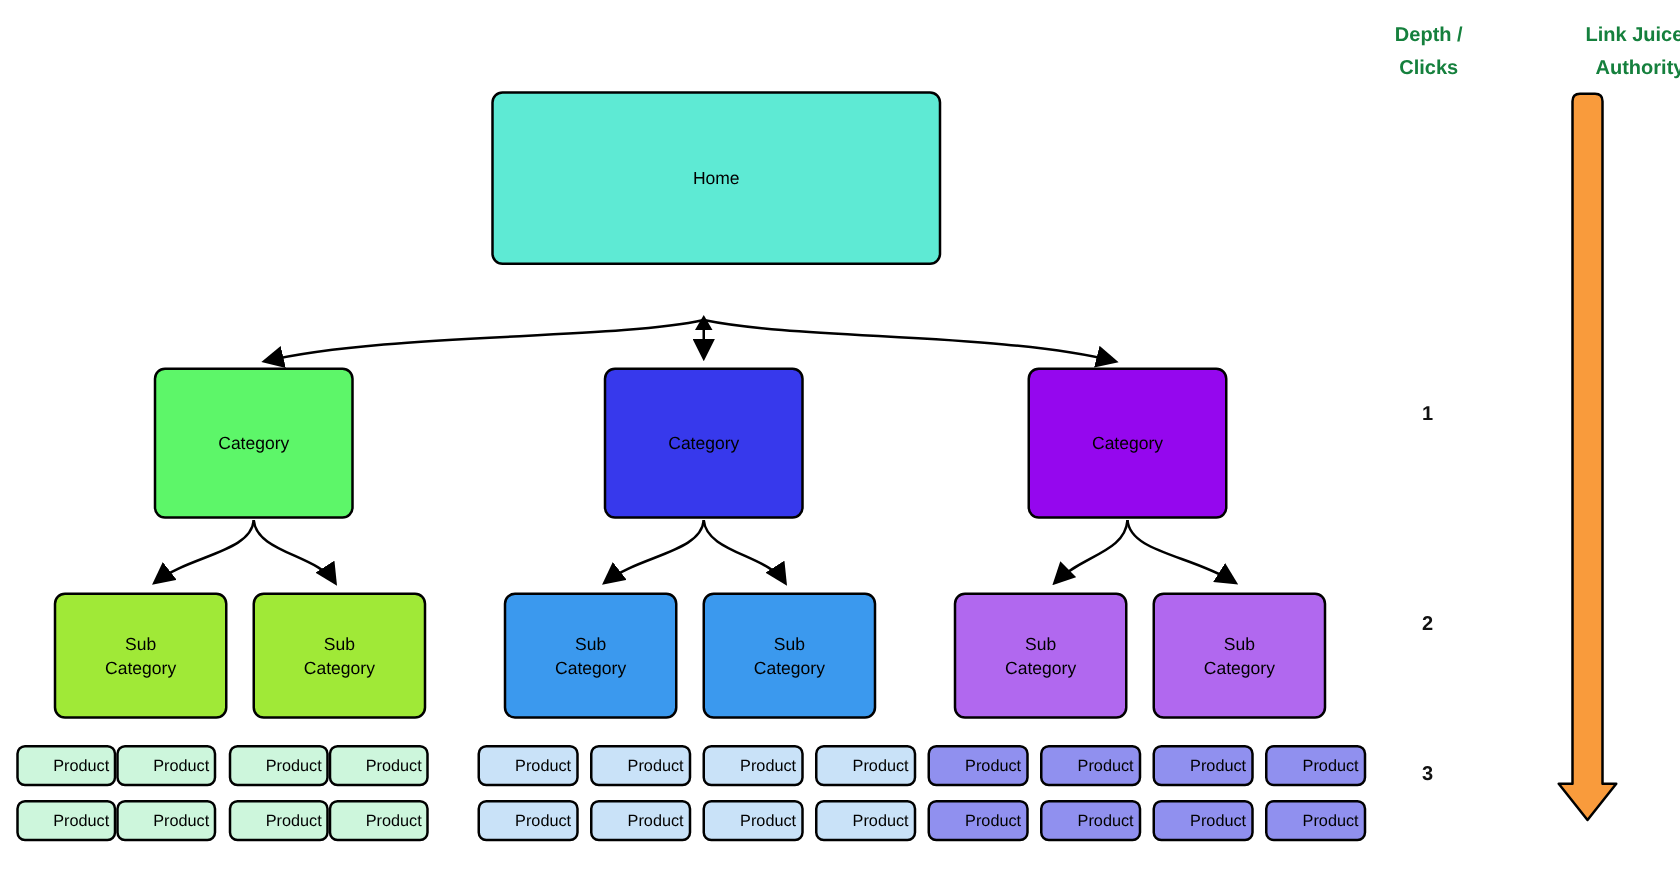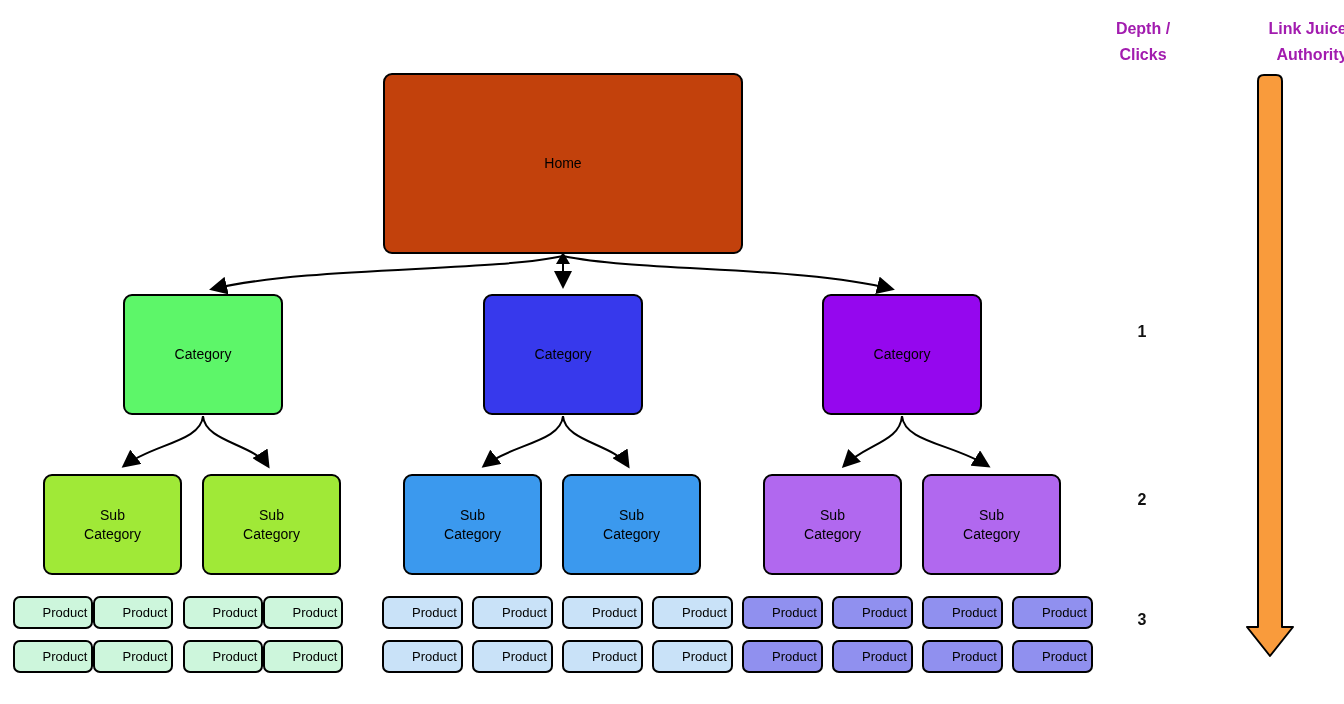--- a/index.html
+++ b/index.html
@@ -8,21 +8,21 @@
   .box{
     position:absolute;box-sizing:border-box;
     border:2px solid #000;border-radius:9px;
     display:flex;align-items:center;justify-content:center;
     text-align:center;color:#000;font-size:14px;line-height:19px;
     white-space:pre-line;
   }
   .product{font-size:13px;border-radius:7px;padding-left:24px;}
   .legend-header{
     position:absolute;font-weight:bold;font-size:16px;line-height:26px;
-    text-align:center;color:#a21caf;white-space:pre-line;
+    text-align:center;color:#15803d;white-space:pre-line;
   }
   .depth-num{
     position:absolute;font-weight:bold;font-size:16px;line-height:20px;
     text-align:center;color:#111;width:40px;
   }
 </style>
 </head>
 <body>
 
 <div class="canvas">
@@ -45,21 +45,21 @@
       <path d="M563,416 C565,442 614,444 628,466" marker-end="url(#ah)"></path>
       <path d="M902,416 C900,442 866,444 844,466" marker-end="url(#ah)"></path>
       <path d="M902,416 C904,442 953,444 988,466" marker-end="url(#ah)"></path>
     </g>
 
     <polygon points="556,264 563,252 570,264" fill="#000"></polygon>
 
     <path d="M1258,81 Q1258,75 1264,75 L1276,75 Q1282,75 1282,81 L1282,627 L1293,627 L1270,656 L1247,627 L1258,627 Z" stroke="#000" stroke-width="2" stroke-linejoin="round" fill="#F99B3C"></path>
   </svg>
 
-  <div class="box" style="left: 383px; top: 73px; width: 360px; height: 181px; background-color: #c2410c;">Home</div>
+  <div class="box" style="left: 393px; top: 73px; width: 360px; height: 139px; background-color: #5eead4;">Home</div>
 
   <div class="box" style="left: 123px; top: 294px; width: 160px; height: 121px; background-color: rgb(93, 246, 105);">Category</div>
   <div class="box" style="left: 483px; top: 294px; width: 160px; height: 121px; background-color: rgb(55, 57, 236);">Category</div>
   <div class="box" style="left: 822px; top: 294px; width: 160px; height: 121px; background-color: rgb(149, 7, 238);">Category</div>
 
   <div class="box" style="left: 43px; top: 474px; width: 139px; height: 101px; background-color: rgb(160, 233, 55);">Sub
 Category</div>
   <div class="box" style="left: 202px; top: 474px; width: 139px; height: 101px; background-color: rgb(160, 233, 55);">Sub
 Category</div>
   <div class="box" style="left: 403px; top: 474px; width: 139px; height: 101px; background-color: rgb(59, 153, 238);">Sub

